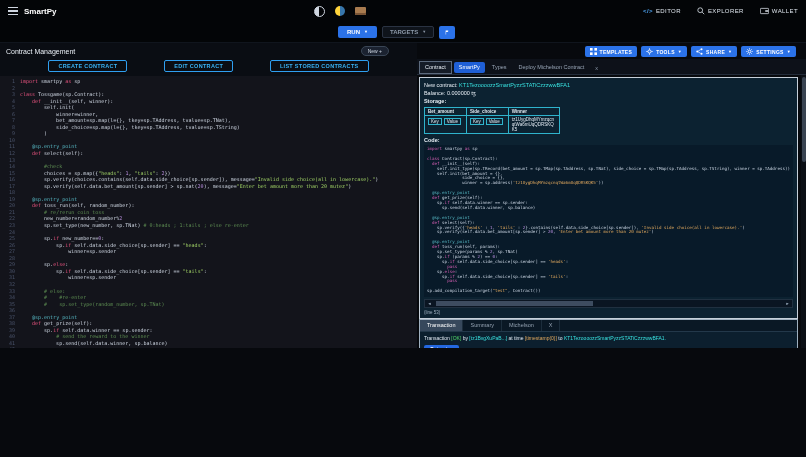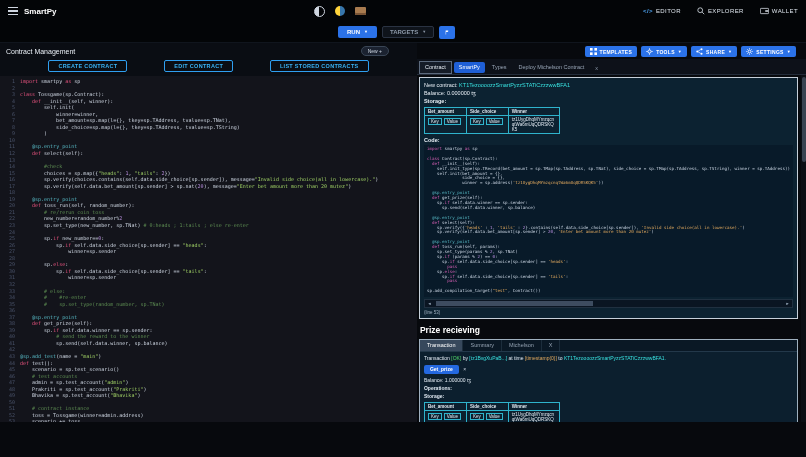--- a/index.html
+++ b/index.html
@@ -1,16 +1,16 @@
 <!DOCTYPE html>
 <html><head>
 <meta charset="utf-8">
 <style>
   html,body{margin:0;padding:0;background:#07090d;}
-  .app{position:relative;width:806px;height:422px;overflow:hidden;background:#737373;
+  .app{position:relative;width:806px;height:348px;overflow:hidden;background:#737373;
        font-family:"Liberation Sans",sans-serif;color:#dfe6ee;}
 
   
   .topbar{height:22px;background:#030507;display:flex;align-items:center;padding:0 8px;position:relative;}
   .hamburger{width:10px;display:flex;flex-direction:column;gap:2px;cursor:pointer;}
   .hamburger i{display:block;height:1.5px;background:#cfd6e0;}
   .brand{font-size:8px;font-weight:bold;margin-left:6px;color:#fff;}
   .tb-center{position:absolute;left:314px;top:0;height:22px;display:flex;align-items:center;gap:10px;}
   .icon-theme{width:9px;height:9px;border-radius:50%;border:1px solid #cfd6e0;
               background:linear-gradient(90deg,#cfd6e0 50%,transparent 50%);}
@@ -348,21 +348,20 @@
           <div class="h-scroll">
             <span class="h-arrow">◄</span>
             <span class="h-track">
                 <span class="h-thumb"></span>
               </span>
             <span class="h-arrow">►</span>
           </div>
           <div class="line-ind">(line 53)</div>
         </div>
 
-        <h2 class="section-title">Prize recieving</h2>
 
         <div class="tx-box">
           <div class="tx-tabs">
             <span class="tx-tab active">Transaction</span>
             <span class="tx-tab">Summary</span>
             <span class="tx-tab">Michelson</span>
             <span class="tx-tab">X</span>
           </div>
           <div class="tx-body">
             <div class="tx-line">

